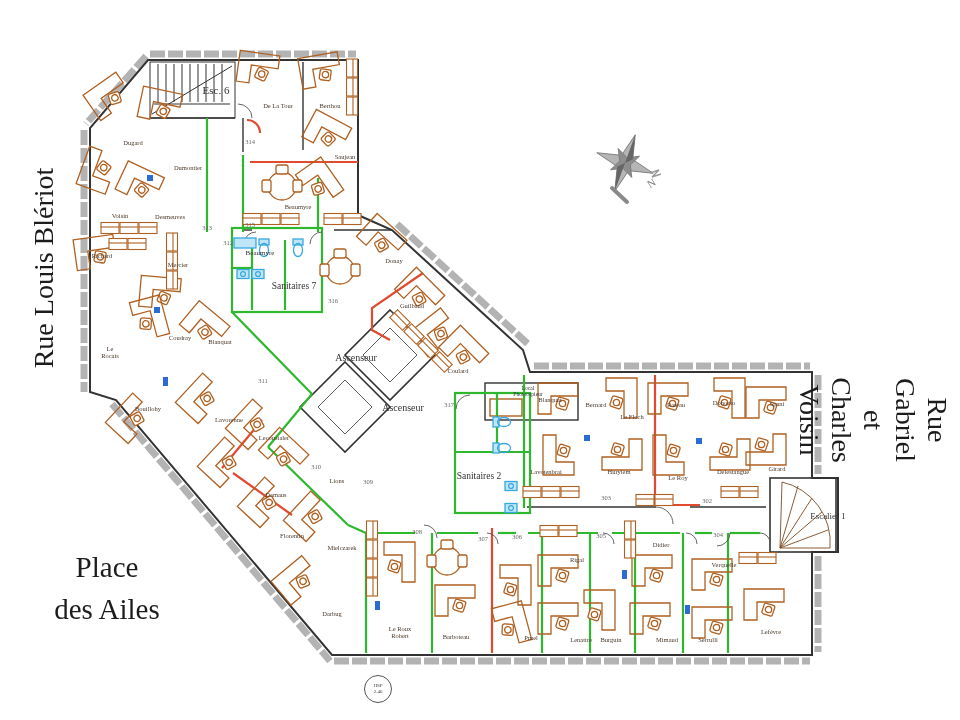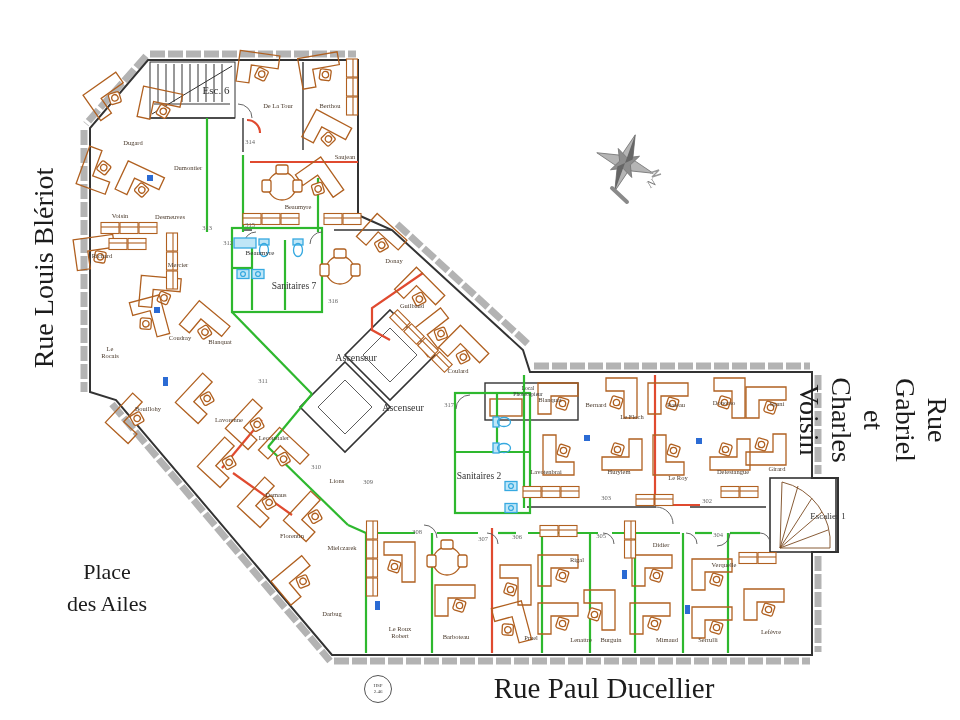--- a/index.html
+++ b/index.html
@@ -10,21 +10,21 @@
   .lbl{position:absolute;transform:translate(-50%,-50%) rotate(var(--r,0deg));
        white-space:pre-line;text-align:center;line-height:1.15;}
   .occupant-label{font-size:6.5px;color:#4a3a2c;}
   .room-label{font-size:10px;color:#333;}
   .room-number{font-size:6.5px;color:#666;}
   .street{position:absolute;color:#1c1c1c;white-space:pre-line;text-align:center;
           transform:translate(-50%,-50%) rotate(var(--r,0deg));}
   .street-left{left:44px;top:268px;--r:-90deg;font-size:28px;}
   .street-right{left:873px;top:420px;--r:90deg;font-size:28px;}
   .street-bottom{left:604px;top:688px;font-size:29px;}
-  .street-place{left:107px;top:588px;font-size:22px;line-height:1.45;}
+  .street-place{left:107px;top:588px;font-size:29px;line-height:1.45;}
   .stamp{position:absolute;left:378px;top:689px;width:26px;height:26px;border:1px solid #555;
          border-radius:50%;transform:translate(-50%,-50%);display:flex;flex-direction:column;
          align-items:center;justify-content:center;font-size:5px;color:#444;line-height:1.2;}
 </style>
 </head>
 <body>
 
 <div id="canvas">
 
 <svg id="plan-svg" width="960" height="720" viewBox="0 0 960 720">
@@ -368,21 +368,20 @@
       <div class="lbl occupant-label" style="left: 676px; top: 405px;">Rateau</div>
       <div class="lbl occupant-label" style="left: 724px; top: 403px;">Donorso</div>
       <div class="lbl occupant-label" style="left: 777px; top: 404px;">Spani</div>
       <div class="lbl occupant-label" style="left: 678px; top: 478px;">Le Roy</div>
       <div class="lbl occupant-label" style="left: 733px; top: 472px;">Delestangue</div>
       <div class="lbl occupant-label" style="left: 777px; top: 469px;">Girard</div>
     </div>
 
 <div class="street street-left">Rue Louis Blériot</div>
 <div class="street street-right">Rue Gabriel et Charles Voisin</div>
-<div class="street street-bottom">Rue Paul Ducellier</div>
 <div class="street street-place">Place
 des Ailes</div>
 
 <div class="stamp">
   <span>HSP</span>
   <span>2.46</span>
 </div>
 
 </div>
 

